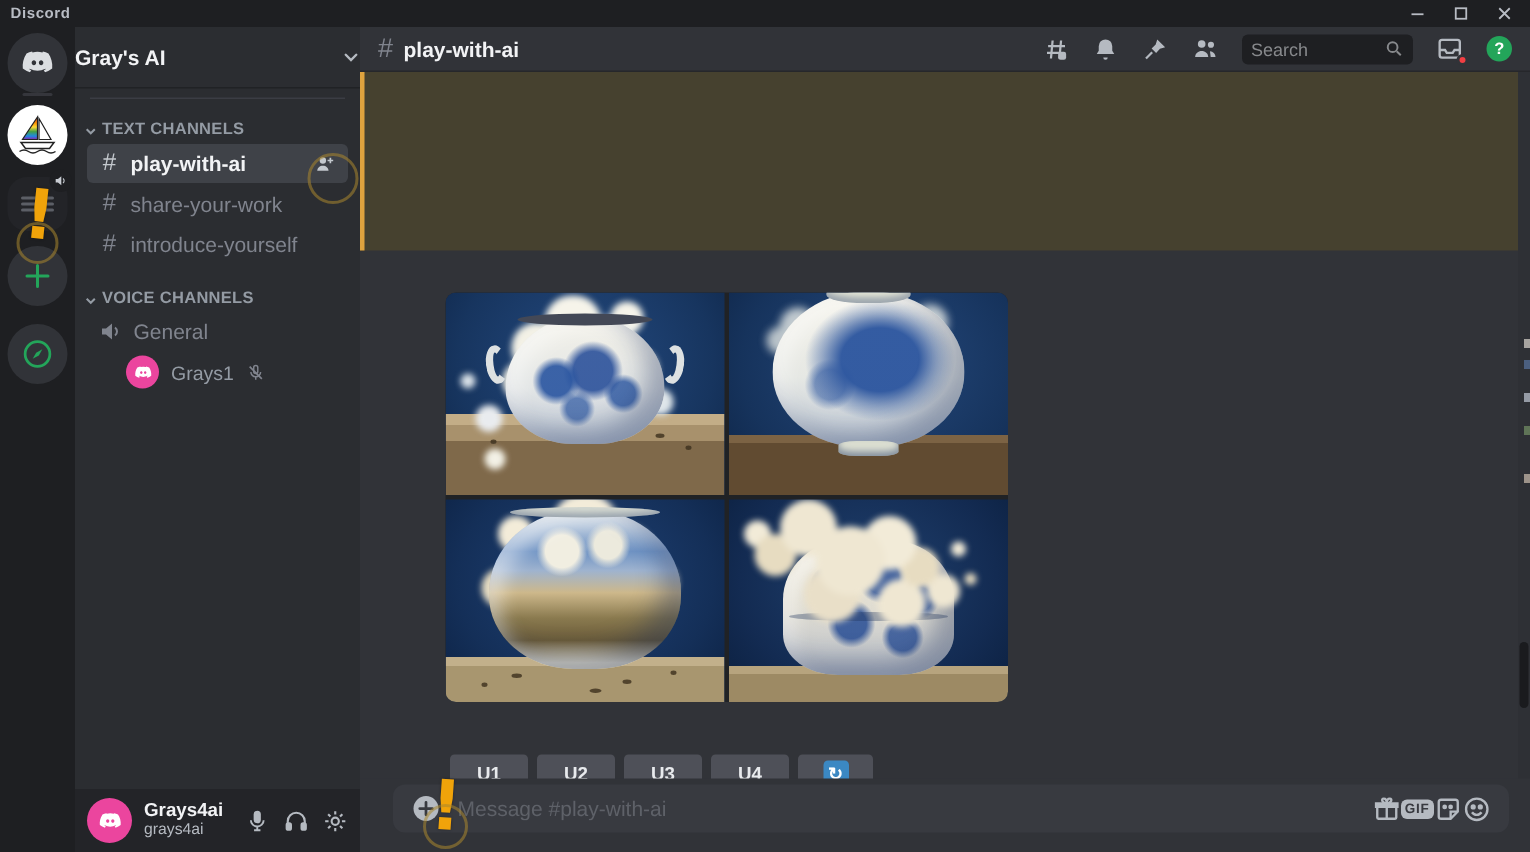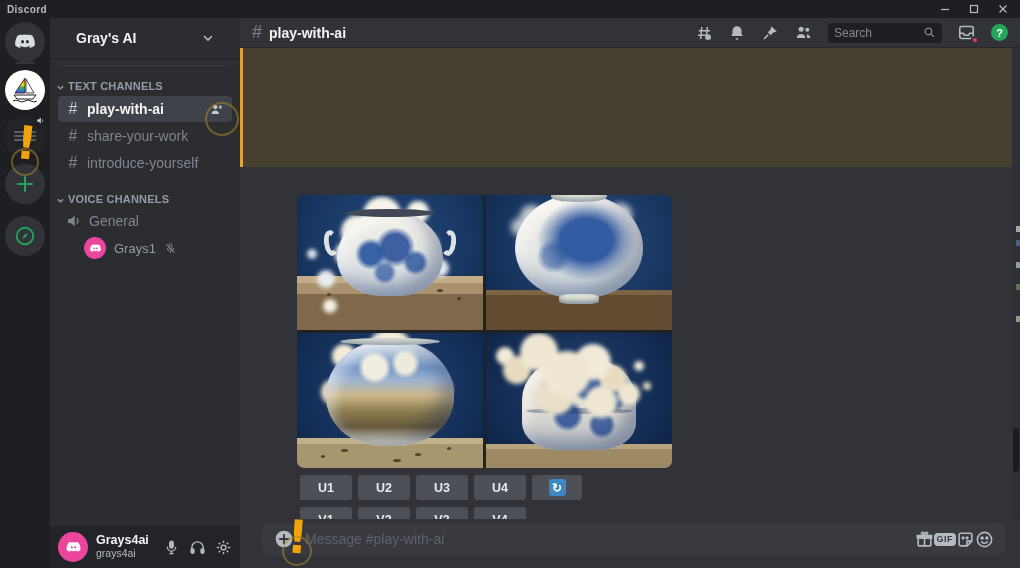--- a/index.html
+++ b/index.html
@@ -20,21 +20,21 @@
   .rail { position:absolute; top:18px; left:0; width:50px; bottom:0; background:#1e1f22; z-index:10; }
   .rail-item { position:absolute; left:5px; width:40px; height:40px; border-radius:50%; background:#313338; display:flex; align-items:center; justify-content:center; }
   .rail-divider { position:absolute; left:15px; top:44px; width:20px; height:2px; background:#35363c; border-radius:1px; }
   .rail-mj { background:#ffffff; }
   .rail-muted { border-radius:13px; background:#232428; height:36px; }
   .muted-lines span { display:block; width:22px; height:2px; background:#5c5f66; margin:2px auto; border-radius:1px; }
   .muted-badge { position:absolute; top:-5px; right:-3px; width:15px; height:15px; border-radius:50%; background:#1e1f22; display:flex; align-items:center; justify-content:center; }
 
   
   .sidebar { position:absolute; top:18px; left:50px; width:190px; bottom:0; background:#2b2d31; z-index:10; }
-  .server-header { height:41px; border-bottom:1px solid #202225; display:flex; align-items:center; padding:0 26px; color:#f2f3f5; font-size:14px; font-weight:bold; }
+  .server-header { height:41px; border-bottom:1px solid #202225; display:flex; align-items:center; padding:0 0; color:#f2f3f5; font-size:14px; font-weight:bold; }
   .server-header .chev { margin-left:auto; }
   .events-row { display:flex; align-items:center; gap:10px; color:#949ba4; font-size:14px; padding:9px 14px; margin-top:4px; }
   .side-divider { height:1px; background:#3b3d44; margin:6px 10px 0 10px; }
   .section-header { display:flex; align-items:flex-end; gap:3px; padding:14px 8px 3px 6px; color:#949ba4; font-size:11px; font-weight:bold; letter-spacing:.2px; }
   .channel-row { display:flex; align-items:center; gap:7px; margin:1px 8px; padding:4px 8px; border-radius:4px; color:#80848e; font-size:14px; }
   .channel-row .hash-glyph { font-size:16px; color:#80848e; font-weight:normal; width:14px; text-align:center; }
   .channel-row.selected { background:#3f4248; color:#f2f3f5; font-weight:bold; }
   .channel-row.selected .hash-glyph { color:#c4c9ce; }
   .channel-row .row-end { margin-left:auto; }
   .voice-user-row { display:flex; align-items:center; gap:8px; margin:1px 8px 0 26px; padding:3px 8px; border-radius:4px; color:#949ba4; font-size:13px; }
@@ -129,21 +129,21 @@
     box-shadow:-40px 30px 0 6px #f3f1e6,-62px 55px 0 2px #e9ecef,-30px 8px 0 10px #f3f1e6,-6px -8px 0 12px #f6f4ea,18px 4px 0 10px #eef0ee,38px 22px 0 6px #f3f1e6,52px 44px 0 2px #dfe6ea,-58px 82px 0 0 #f3f1e6,30px -12px 0 4px #f6f4ea,8px 26px 0 14px #f3f1e6,-76px 30px 0 -2px #dce4ea; }
   .foam2 { left:96px; top:12px; width:16px; height:16px; background:#d9dfdf; opacity:.92; filter:blur(3px);
     box-shadow:-34px 8px 0 8px #d9dfdf,-58px 2px 0 4px #cfd6d8,-10px -4px 0 10px #e3e7e5,14px 6px 0 7px #d9dfdf,30px 0 0 4px #cfd6d8,-20px 20px 0 5px #d9dfdf,6px 18px 0 6px #e3e7e5,-70px 12px 0 1px #c7cfd2; }
   .foam3 { left:82px; top:16px; width:18px; height:18px; background:#efe6cf;
     box-shadow:-30px 14px 0 10px #efe6cf,-54px 34px 0 4px #e6dcc2,2px -6px 0 14px #f3ecd9,30px 10px 0 9px #efe6cf,52px 30px 0 3px #e6dcc2,-8px 30px 0 12px #efe6cf,22px 34px 0 8px #e9dfc8,-44px -2px 0 3px #f3ecd9; }
   .foam4 { left:72px; top:18px; width:18px; height:18px; background:#efe7d2;
     box-shadow:-28px -8px 0 10px #efe7d2,-50px 10px 0 5px #e7dcc1,0 14px 0 14px #efe7d2,26px 2px 0 9px #f2ebd8,46px 18px 0 4px #e7dcc1,62px 34px 0 2px #efe7d2,-12px 36px 0 10px #e9dfc8,34px 42px 0 7px #efe7d2,72px 6px 0 -4px #f2ebd8,80px 26px 0 -5px #e7dcc1,-62px -4px 0 0 #f2ebd8; }
 
   
   .uv-row { position:absolute; display:flex; gap:6px; }
-  .uv-btn { width:52px; height:25px; background:#4e5058; border:none; border-radius:3px; color:#e8eaed; font-size:12.5px; font-weight:600; font-family:"Liberation Sans",sans-serif; display:flex; align-items:center; justify-content:center; }
+  .uv-btn { width:52px; height:25px; background:#4e5058; border:none; border-radius:3px; color:#e8eaed; font-size:12.5px; font-weight:600; font-family:"Liberation Sans",sans-serif; display:flex; align-items:center; justify-content:center;margin-top:28px; }
   .reroll-btn { width:50px; }
 
   
   .composer { position:absolute; left:0; right:0; bottom:0; height:49px; background:#313338; z-index:5; }
   .input-bar { position:absolute; left:22px; right:14px; top:4px; height:32px; background:#383a40; border-radius:8px; display:flex; align-items:center; padding:0 12px; gap:11px; }
   .input-bar input { flex:1; min-width:0; background:transparent; border:none; outline:none; color:#dbdee1; font-size:14px; font-family:"Liberation Sans",sans-serif; }
   .input-bar input::placeholder { color:#5e6168; }
   .composer-icons { display:flex; align-items:center; gap:0; }
   .gif-badge { background:#b5bac1; color:#383a40; font-size:9px; font-weight:bold; border-radius:4px; padding:2px 3px; line-height:1; letter-spacing:.5px; }
 

